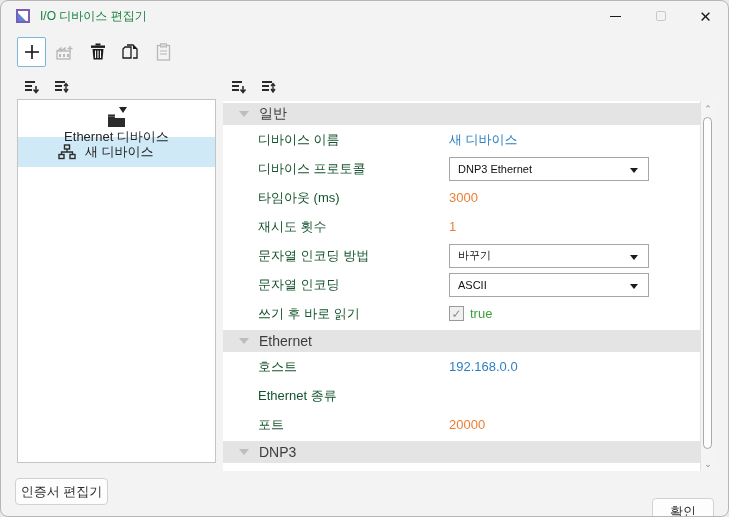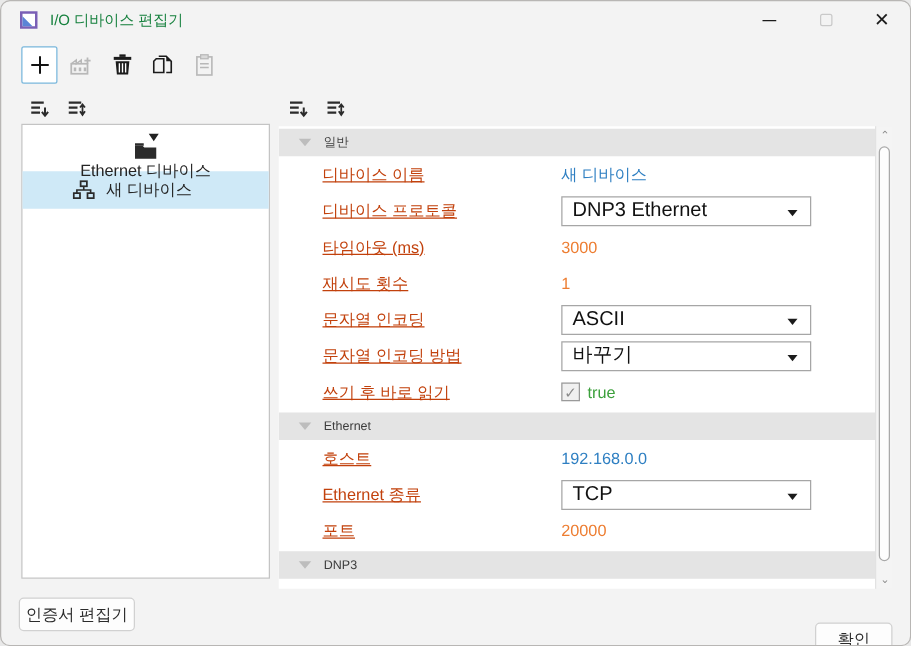--- a/index.html
+++ b/index.html
@@ -34,30 +34,30 @@
   }
   .tree-item { height:30px; display:flex; align-items:center; font-size:13px; color:#242424; }
   .tree-item.first { margin-top:7px;flex-direction:column; }
   .tree-item.selected { background:#cfe9f7; }
   .tw-arrow { width:0; height:0; border-top:6px solid #222; border-left:4px solid transparent; border-right:4px solid transparent; margin-left:13px; }
   .tw-spacer { width:12px; margin-left:13px; }
   .tree-item svg { margin-left:8px; margin-right:9px; flex:0 0 auto; }
   .tree-item.child svg { margin-left:40px; }
   
   .prop-grid { position:absolute; left:222px; top:100px; width:477px; height:370px; background:#ffffff; overflow:hidden; }
-  .psec { height:22px; background:#e4e4e4; display:flex; align-items:center; font-size:10px; color:#3d3d3d; margin-top:2px; }
+  .psec { height:22px; background:#e4e4e4; display:flex; align-items:center; font-size:14px; color:#3d3d3d; margin-top:2px; }
   .psec:first-child { margin-top:2px; }
   .psec-tri { width:0; height:0; border-top:6px solid #bdbdbd; border-left:5px solid transparent; border-right:5px solid transparent; margin-left:16px; margin-right:10px; }
   .prow { height:29px; display:flex; align-items:center; font-size:13px; }
-  .plabel { width:226px; padding-left:35px; color:#c2410c;text-decoration:underline; }
+  .plabel { width:226px; padding-left:35px; color:#14532d; }
   .pval { flex:1; }
   .v-blue { color:#2e7fc2; }
   .v-orange { color:#ed7d31; }
   .v-green { color:#3ca03c; }
-  .dropdown { width:200px; height:24px; background:#fff; border:1px solid #a6a6a6; display:flex; align-items:center; font-size:16px; color:#111; padding-left:8px; position:relative; }
+  .dropdown { width:200px; height:24px; background:#fff; border:1px solid #a6a6a6; display:flex; align-items:center; font-size:11px; color:#111; padding-left:8px; position:relative; }
   .dd-arrow { position:absolute; right:10px; top:10px; width:0; height:0; border-top:5px solid #1b1b1b; border-left:4px solid transparent; border-right:4px solid transparent; }
   .checkbox-wrap { display:flex; align-items:center; gap:6px; }
   .checkbox { width:15px; height:15px; border:1px solid #9a9a9a; background:#f0f0f0; display:flex; align-items:center; justify-content:center; color:#8a8a8a; font-size:12px; font-weight:bold; }
   
   .scrollbar { position:absolute; left:699px; top:100px; width:14px; height:370px; background:#f4f4f4; border-left:1px solid #e2e2e2; }
   .sb-arrow { position:absolute; left:0; width:14px; height:15px; display:flex; align-items:center; justify-content:center; color:#8a8a8a; font-size:9px; }
   .sb-arrow.up { top:0; }
   .sb-arrow.down { bottom:0; }
   .sb-thumb { position:absolute; left:2px; top:16px; width:9px; height:332px; background:#fdfdfd; border:1px solid #a9a9a9; border-radius:5px; }
   
@@ -197,34 +197,34 @@
       <div class="plabel">타임아웃 (ms)</div>
       <div class="pval v-orange">3000</div>
     </div>
 
     <div class="prow">
       <div class="plabel">재시도 횟수</div>
       <div class="pval v-orange">1</div>
     </div>
 
     <div class="prow">
+      <div class="plabel">문자열 인코딩 방법</div>
+      <div class="pval">
+        <div class="dropdown">
+          <span>바꾸기</span>
+          <span class="dd-arrow"></span>
+        </div>
+      </div>
+    </div>
+
+    <div class="prow">
       <div class="plabel">문자열 인코딩</div>
       <div class="pval">
         <div class="dropdown">
           <span>ASCII</span>
-          <span class="dd-arrow"></span>
-        </div>
-      </div>
-    </div>
-
-    <div class="prow">
-      <div class="plabel">문자열 인코딩 방법</div>
-      <div class="pval">
-        <div class="dropdown">
-          <span>바꾸기</span>
           <span class="dd-arrow"></span>
         </div>
       </div>
     </div>
 
     <div class="prow">
       <div class="plabel">쓰기 후 바로 읽기</div>
       <div class="pval">
         <span class="checkbox-wrap">
           <span class="checkbox">✓</span>
@@ -238,26 +238,20 @@
       <span>Ethernet</span>
     </div>
 
     <div class="prow">
       <div class="plabel">호스트</div>
       <div class="pval v-blue">192.168.0.0</div>
     </div>
 
     <div class="prow">
       <div class="plabel">Ethernet 종류</div>
-      <div class="pval">
-        <div class="dropdown">
-          <span>TCP</span>
-          <span class="dd-arrow"></span>
-        </div>
-      </div>
     </div>
 
     <div class="prow">
       <div class="plabel">포트</div>
       <div class="pval v-orange">20000</div>
     </div>
 
     <div class="psec">
       <span class="psec-tri"></span>
       <span>DNP3</span>

